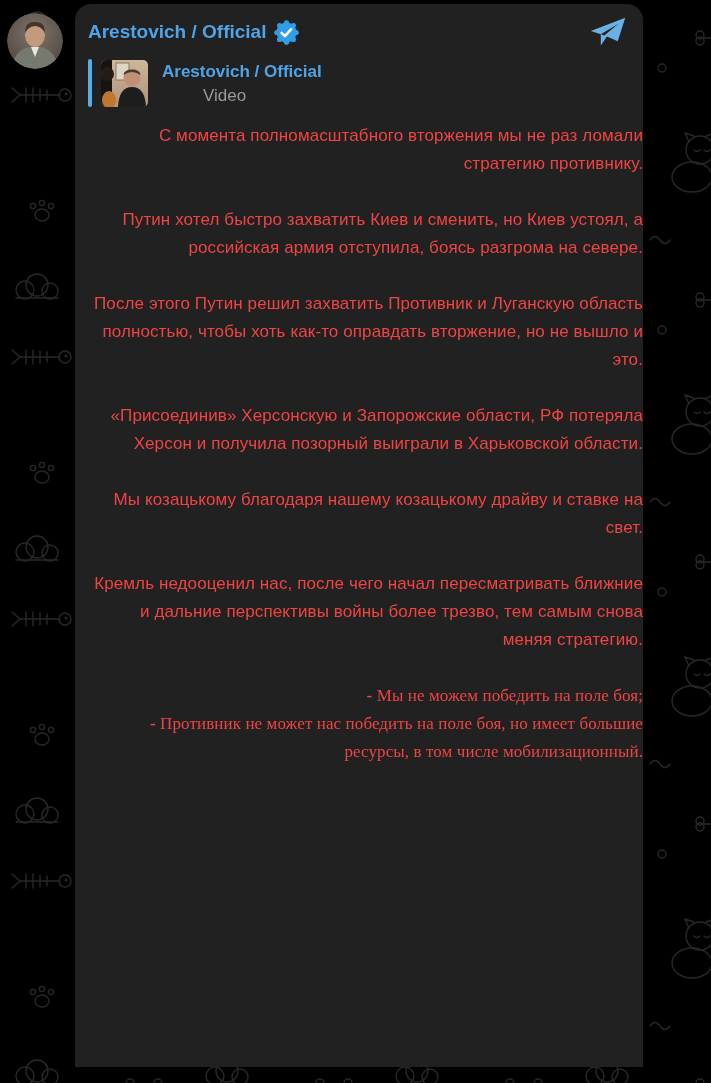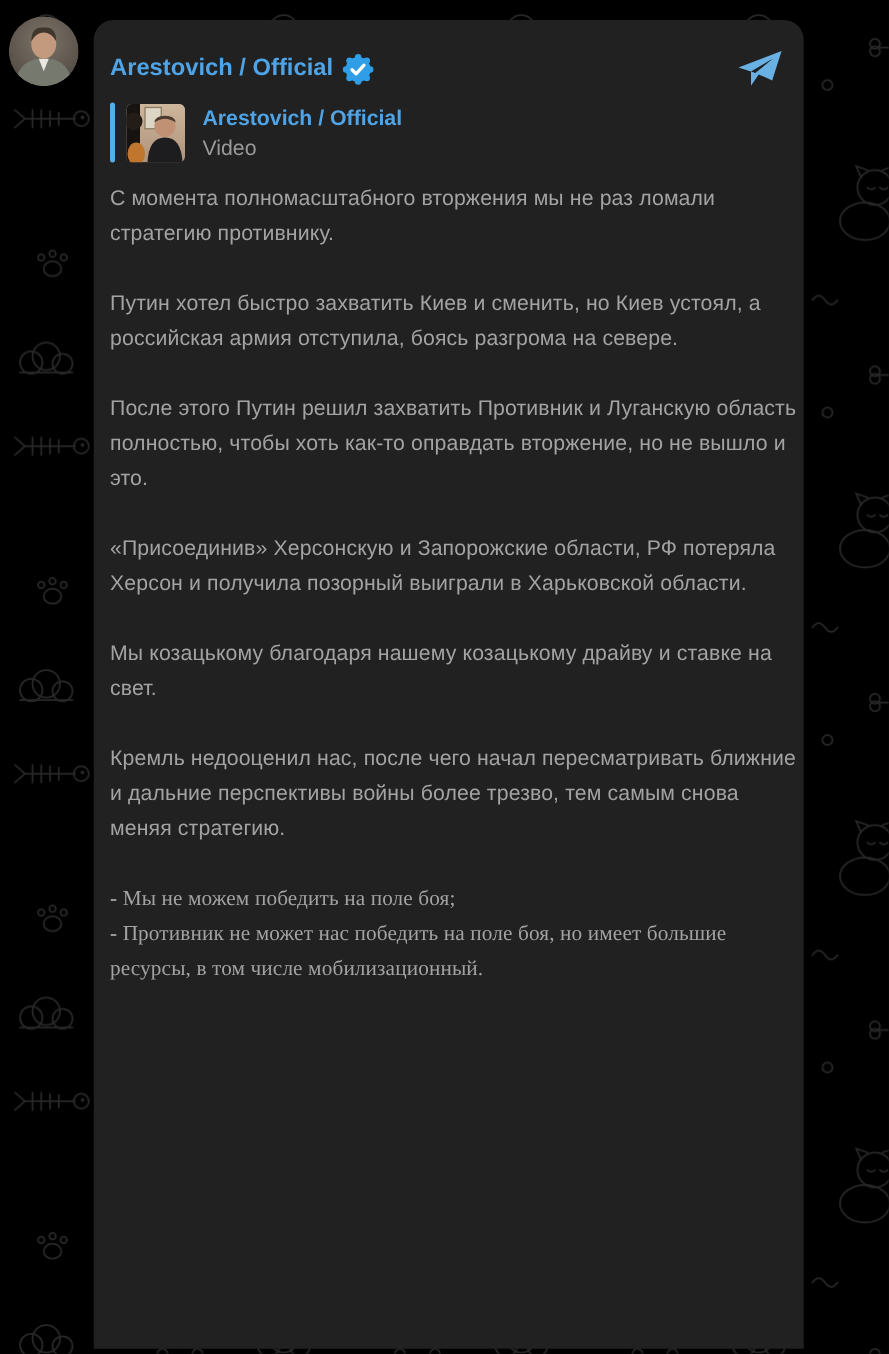--- a/index.html
+++ b/index.html
@@ -11,24 +11,24 @@
     font-family:"Liberation Sans", sans-serif;
   }
   .doodle-bg{position:absolute;inset:0;z-index:0;}
   .chat-layer{position:absolute;inset:0;z-index:1;}
 
   .avatar{
     position:absolute;left:7px;top:13px;width:56px;height:56px;
     border-radius:50%;overflow:hidden;cursor:pointer;
   }
   .bubble{
-    position:absolute;left:75px;top:16px;width:568px;height:1063px;
+    position:absolute;left:75px;top:4px;width:568px;height:1063px;
     background:#212121;
     border-radius:16px 16px 0 0;
-    padding:24px 14px 0 13px;
+    padding:13px 14px 0 13px;
     box-sizing:border-box;
     overflow:hidden;
   }
   .header-row{
     display:flex;align-items:center;justify-content:space-between;
     height:30px;
   }
   .title-wrap{display:flex;align-items:center;gap:8px;cursor:pointer;}
   .channel-title{
     color:#4ea4e6;font-size:19px;font-weight:bold;line-height:26px;
@@ -47,29 +47,30 @@
   }
   .reply-thumb{
     width:47px;height:47px;border-radius:5px;overflow:hidden;
     margin-left:9px;flex:0 0 auto;
   }
   .reply-texts{margin-left:14px;display:flex;flex-direction:column;justify-content:center;}
   .reply-author{
     color:#4ea4e6;font-size:17px;font-weight:bold;line-height:24px;white-space:nowrap;
   }
   .reply-media{
-    color:#9a9a9a;font-size:17px;line-height:23px;
+    color:#9a9a9a;font-size:17px;line-height:23px;margin-left:41px;
   }
 
   .message-text{margin-top:15px;width:555px;}
   .msg-p{
     margin:10px 0 28px 0;
-    color:#a3a3a3;
+    color:#ef4444;
     font-size:17px;font-weight:500;line-height:28px;
     letter-spacing:0.1px;
+    text-align:right;
   }
   .bullet-line{display:block;font-family:Liberation Serif, serif;}
   .dash{font-weight:800;}
 </style>
 </head>
 <body>
 
 <svg class="doodle-bg" width="711" height="1083" xmlns="http://www.w3.org/2000/svg">
   <defs>
     <pattern id="doodles" width="190" height="262" patternUnits="userSpaceOnUse">

